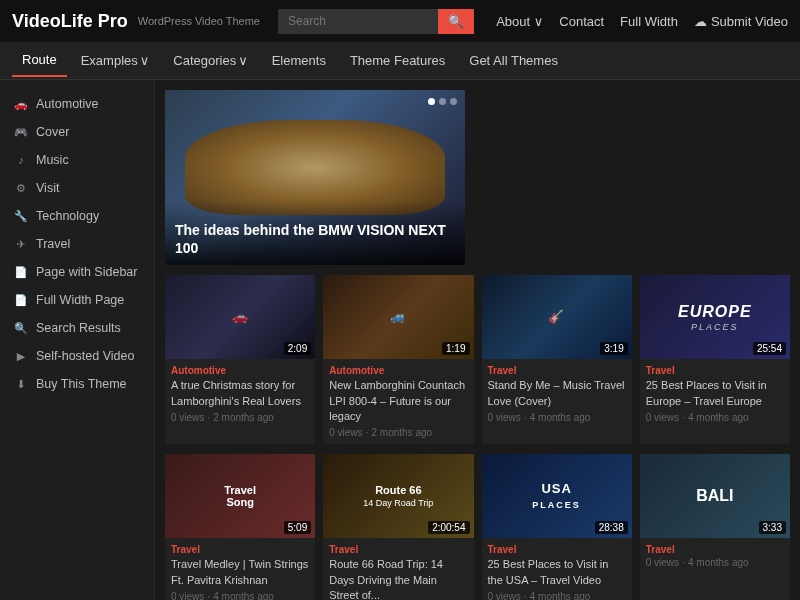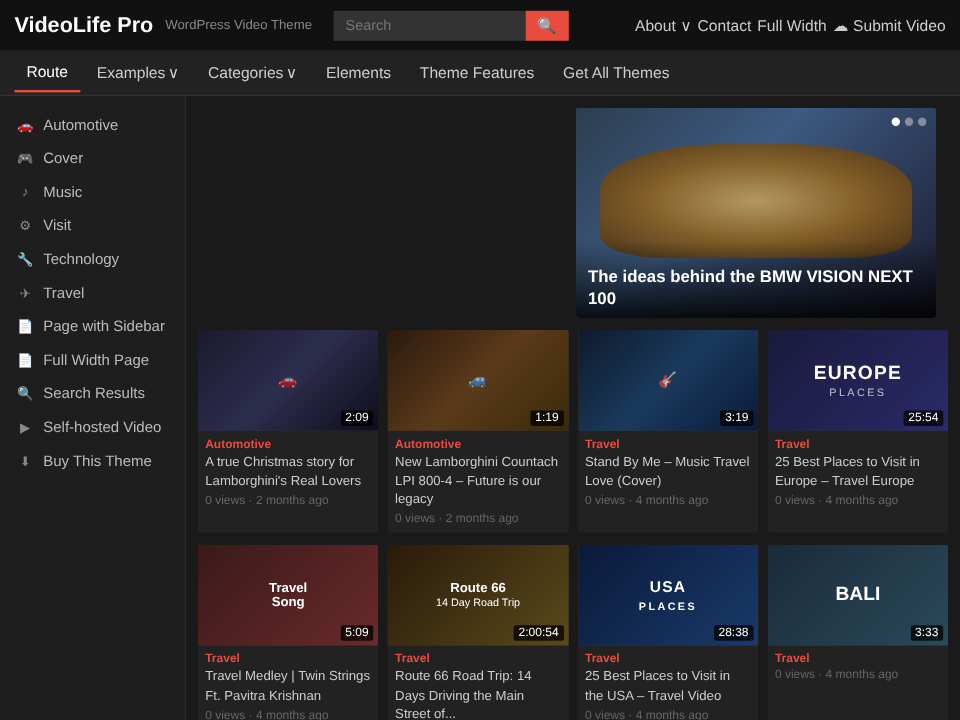--- a/index.html
+++ b/index.html
@@ -5,42 +5,42 @@
     * { margin: 0; padding: 0; box-sizing: border-box; }
     body { background: #1a1a1a; color: #ccc; font-family: Arial, sans-serif; font-size: 13px; width: 800px; height: 600px; overflow: hidden; }
 
     
     .header { background: #111; display: flex; align-items: center; padding: 0 12px; height: 42px; gap: 10px; }
     .site-title { color: #fff; font-weight: bold; font-size: 18px; white-space: nowrap; }
     .site-tagline { color: #888; font-size: 11px; white-space: nowrap; }
     .search-bar { display: flex; margin-left: 8px; }
     .search-bar input { background: #333; border: none; color: #ccc; padding: 5px 10px; font-size: 12px; width: 160px; outline: none; }
     .search-btn { background: #e74c3c; border: none; color: #fff; padding: 5px 10px; cursor: pointer; font-size: 13px; }
-    .header-right { margin-left: auto; display: flex; align-items: center; gap: 5px; color: #ccc; font-size: 13px; }
+    .header-right { margin-left: auto; display: flex; align-items: center; gap: 16px; color: #ccc; font-size: 13px; }
     .header-right span { cursor: pointer; white-space: nowrap; }
     .submit-btn { display: flex; align-items: center; gap: 4px; cursor: pointer; }
 
     
     .nav { background: #222; display: flex; align-items: center; padding: 0 12px; height: 38px; border-bottom: 1px solid #333; gap: 4px; }
     .nav-item { color: #ccc; font-size: 13px; padding: 8px 10px; cursor: pointer; white-space: nowrap; display: flex; align-items: center; gap: 2px; }
     .nav-item.active { color: #fff; border-bottom: 2px solid #e74c3c; }
 
     
     .main { display: flex; height: calc(600px - 80px); overflow: hidden; }
 
     
     .sidebar { width: 155px; min-width: 155px; background: #1e1e1e; padding: 10px 0; overflow-y: auto; border-right: 1px solid #2a2a2a; }
     .sidebar-item { display: flex; align-items: center; gap: 8px; padding: 7px 14px; color: #bbb; font-size: 12.5px; cursor: pointer; }
     .sidebar-icon { font-size: 11px; color: #888; width: 14px; text-align: center; }
 
     
     .content { flex: 1; overflow-y: auto; padding: 10px; background: #1a1a1a; }
 
     
-    .featured-row { display: flex; gap: 2px; margin-bottom: 10px; justify-content: flex-end; }
+    .featured-row { display: flex; gap: 2px; margin-bottom: 10px; }
     .featured-main { position: relative; width: 300px; min-width: 300px; height: 175px; background: #333; overflow: hidden; border-radius: 2px; }
     .featured-main-bg { width: 100%; height: 100%; background: linear-gradient(135deg, #2c3e50 0%, #3d5a80 40%, #1a1a2e 100%); position: relative; }
     .featured-main-car { position: absolute; top: 10px; left: 0; right: 0; bottom: 30px; background: radial-gradient(ellipse at center, #c0a060 0%, #8a6020 50%, #4a3010 100%); border-radius: 40% 40% 20% 20%; margin: 20px 20px; opacity: 0.9; }
     .featured-title { position: absolute; bottom: 0; left: 0; right: 0; background: linear-gradient(transparent, rgba(0,0,0,0.85)); padding: 20px 10px 8px; color: #fff; font-size: 14px; font-weight: bold; line-height: 1.3; }
     .featured-dots { position: absolute; top: 8px; right: 8px; display: flex; gap: 4px; }
     .dot { width: 7px; height: 7px; border-radius: 50%; background: rgba(255,255,255,0.4); }
     .dot.active { background: #fff; }
     .featured-side-item { position: relative; flex: 1; background: #333; border-radius: 2px; overflow: hidden; }
     .side-bg1 { background: linear-gradient(135deg, #1a3a5c 0%, #2d6a9f 100%); }
     .side-bg2 { background: linear-gradient(135deg, #2c2c2c 0%, #4a4a4a 100%); }
@@ -61,21 +61,21 @@
     .thumb-text-label { color: rgba(255,255,255,0.7); font-size: 13px; font-weight: bold; text-align: center; line-height: 1.3; }
 
     .duration { position: absolute; bottom: 4px; right: 4px; background: rgba(0,0,0,0.75); color: #fff; font-size: 10px; padding: 1px 4px; border-radius: 2px; }
 
     .video-info { padding: 6px; }
     .video-category { font-size: 10px; font-weight: bold; margin-bottom: 2px; }
     .cat-automotive { color: #e74c3c; }
     .cat-travel { color: #e74c3c; }
     .video-title-text { color: #ccc; font-size: 11px; line-height: 1.4; margin-bottom: 3px; font-weight: 500; }
     .video-meta { color: #666; font-size: 10px; }
-    .europe-text { position: absolute; inset: 0; display: flex; align-items: center; justify-content: center; }
+    .europe-text { position: absolute; inset: 0; display: flex; align-items: center; justify-content: center; font-style: italic; }
     .europe-label { color: #fff; font-size: 16px; font-weight: bold; text-align: center; text-transform: uppercase; letter-spacing: 1px; line-height: 1.2; }
     .europe-sub { font-size: 9px; text-transform: uppercase; letter-spacing: 2px; color: rgba(255,255,255,0.7); }
 
     ::-webkit-scrollbar { width: 4px; }
     ::-webkit-scrollbar-track { background: #1a1a1a; }
     ::-webkit-scrollbar-thumb { background: #444; }
   </style>
 </head>
 <body>
 

